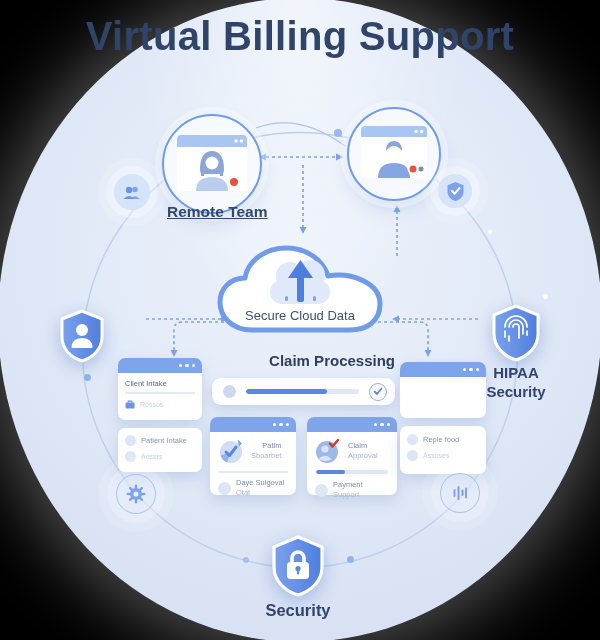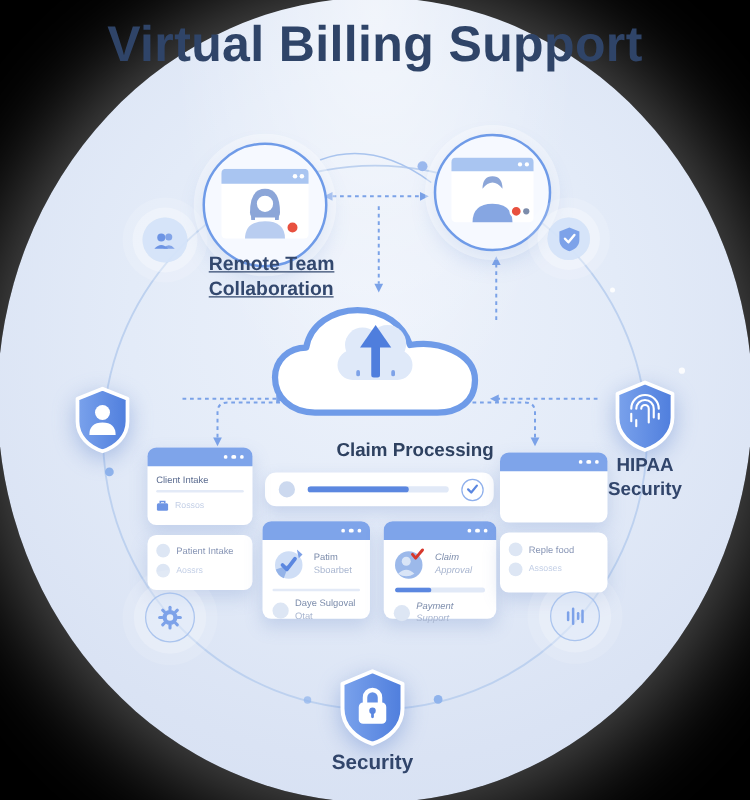--- a/index.html
+++ b/index.html
@@ -130,35 +130,35 @@
       <circle cx="33" cy="26" r="8" fill="#ffffff"></circle>
       <path d="M25 25 Q25 15 33 15 Q41 15 41 25 Q37 20 33 20 Q29 20 25 25 Z" fill="#8ca6d8"></path>
       <path d="M17 52 Q17 37 33 37 Q49 37 49 52 Z" fill="#86a6e2"></path>
       <circle cx="52" cy="43" r="4.5" fill="#e8503f" stroke="#fff" stroke-width="2"></circle>
       <circle cx="60" cy="43" r="2.5" fill="#7c8cab"></circle>
     </svg>
   </div>
 
   <div class="collab-label">
     <div>Remote Team</div>
-    <div>Collaboration</div>
   </div>
 
   <div class="cloud-box">
     <svg width="176" height="104">
       <path d="M 40 92 C 20 92 8 79 8 64 C 8 50 19 40 33 40 C 36 22 54 10 74 10
                C 95 10 111 22 116 38 C 138 34 168 44 168 66 C 168 84 154 92 138 92 Z" fill="#ffffff" stroke="#6f9be8" stroke-width="5" stroke-linejoin="round"></path>
       <rect x="58" y="42" width="60" height="24" rx="12" fill="#dfe9f9"></rect>
       <circle cx="78" cy="38" r="14" fill="#dfe9f9"></circle>
       <circle cx="98" cy="37" r="15" fill="#dfe9f9"></circle>
       <rect x="85" y="38" width="7" height="26" rx="2" fill="#4f7edd"></rect>
       <path d="M 88.5 22 L 76 40 H 101 Z" fill="#4f7edd"></path>
       <rect x="73" y="58" width="3" height="5" rx="1.5" fill="#7fa3e8"></rect>
       <rect x="101" y="58" width="3" height="5" rx="1.5" fill="#7fa3e8"></rect>
     </svg>
+    <div class="cloud-label">Secure Cloud Data</div>
   </div>
 
   <div class="cp-title">Claim Processing</div>
   <div class="progress-card">
     <div class="pc-circle"></div>
     <div class="pc-track">
       <div class="pc-fill" style="width: 72%;"></div>
     </div>
     <div class="pc-check">
       <svg width="10" height="9">
@@ -199,21 +199,21 @@
     </div>
   </div>
 
   <div class="card" style="left:210px;top:417px;width:86px;height:78px;">
     <div class="card-header">
       <span class="hdot"></span>
         <span class="hdot"></span>
         <span class="hdot"></span>
     </div>
     <div class="card-body" style="padding:6px 8px;">
-      <div style="display:flex;align-items:center;gap:7px;">
+      <div style="display:flex;align-items:center;gap:7px;text-align:right;">
         <svg width="26" height="26">
           <circle cx="13" cy="14" r="11" fill="#cfdef6"></circle>
           <path d="M13 14 L2.6 17.5 A11 11 0 0 0 9 24.5 Z" fill="#94b3e8"></path>
           <path d="M19.5 1.5 L24 5.5 L21 8.5 Z" fill="#7da0e6"></path>
           <polyline points="8,14 11.5,17.5 18,9" fill="none" stroke="#5b87e0" stroke-width="3" stroke-linecap="round" stroke-linejoin="round"></polyline>
         </svg>
         <div class="two-line">
           <div>Patim</div>
           <div class="l2">Sboarbet</div>
         </div>
@@ -228,21 +228,21 @@
       </div>
     </div>
   </div>
 
   <div class="card" style="left:307px;top:417px;width:90px;height:78px;">
     <div class="card-header">
       <span class="hdot"></span>
         <span class="hdot"></span>
         <span class="hdot"></span>
     </div>
-    <div class="card-body" style="padding:6px 8px;font-style:italic;">
+    <div class="card-body" style="padding:6px 8px;">
       <div style="display:flex;align-items:center;gap:7px;">
         <svg width="26" height="26">
           <circle cx="12" cy="14" r="11" fill="#9cb9ea"></circle>
           <circle cx="10" cy="11" r="3.6" fill="#d9e5f7"></circle>
           <path d="M3.5 21 Q10 14.5 16.5 21 Q10 25 3.5 21 Z" fill="#d9e5f7"></path>
           <polyline points="15,5.5 17.5,8.5 23,2" fill="none" stroke="#d6382c" stroke-width="2.4" stroke-linecap="round" stroke-linejoin="round"></polyline>
         </svg>
         <div class="two-line">
           <div>Claim</div>
           <div class="l2">Approval</div>

